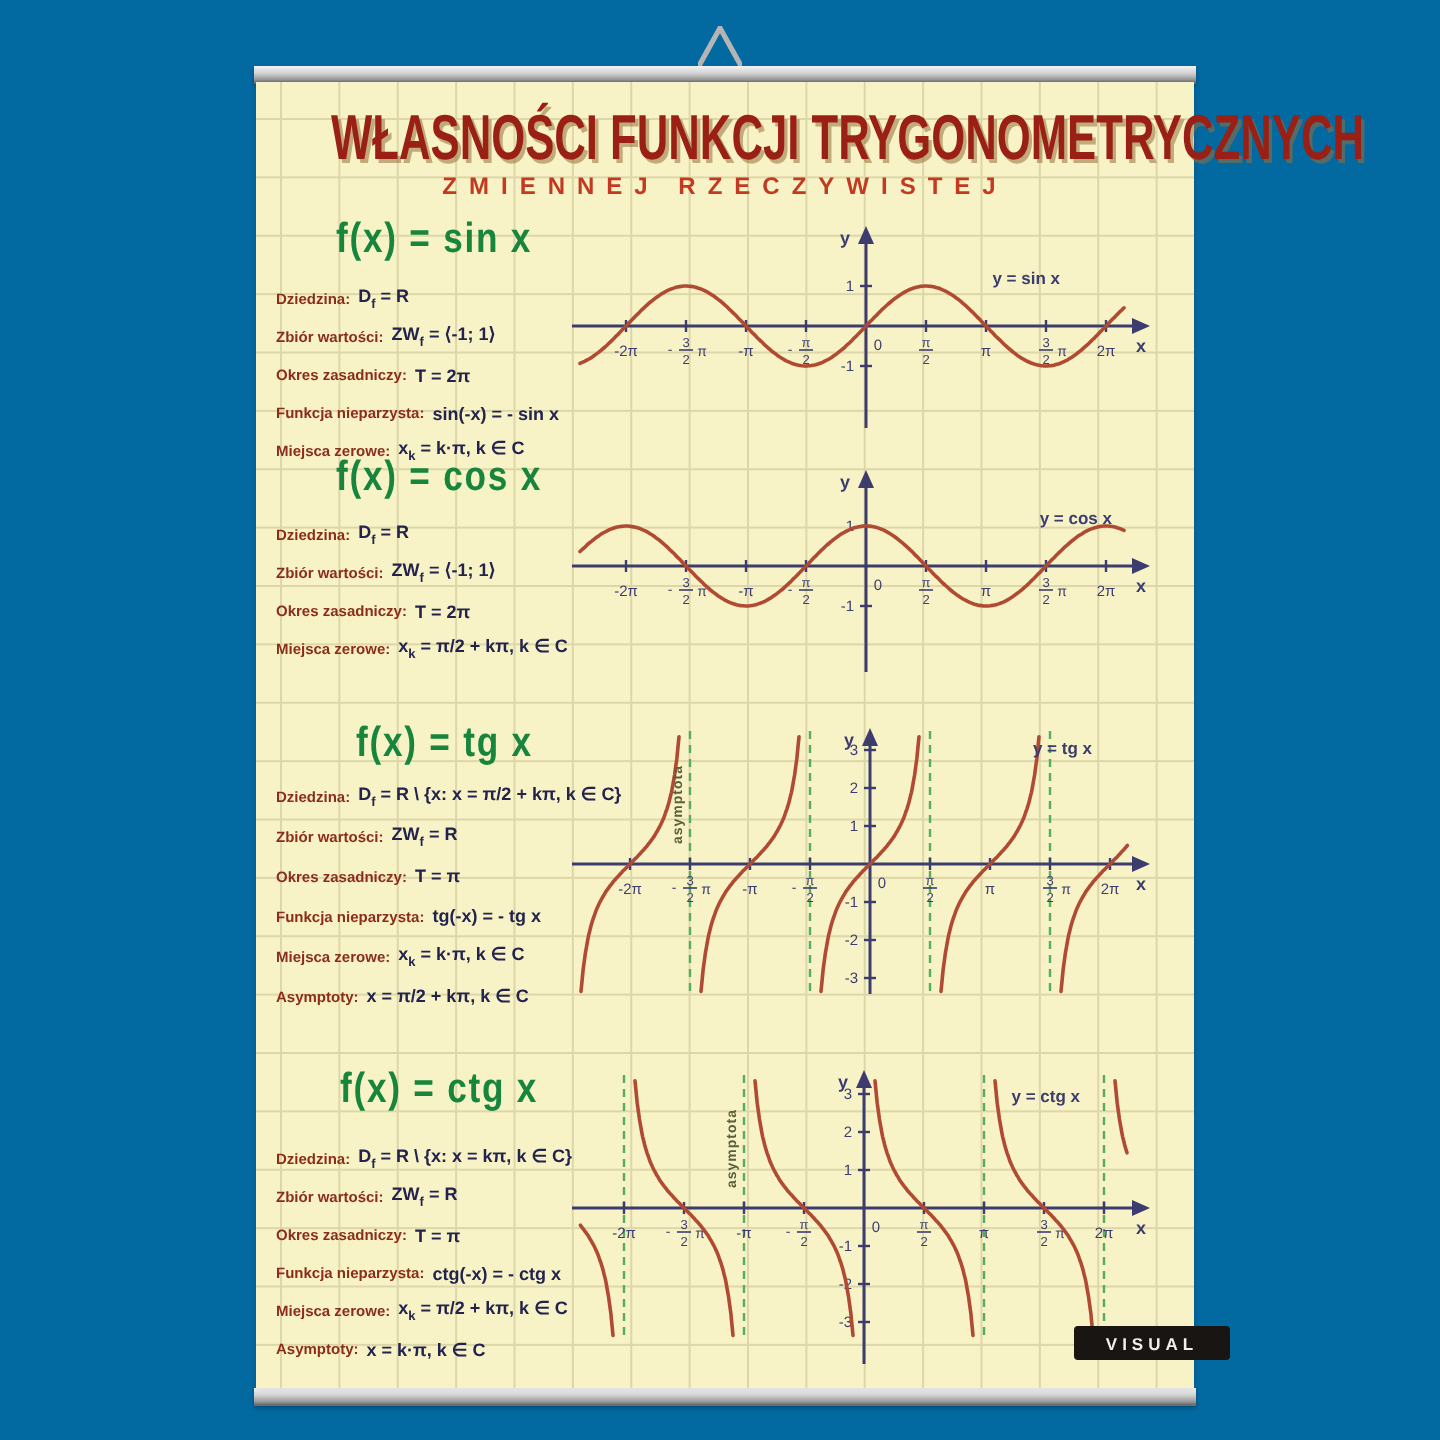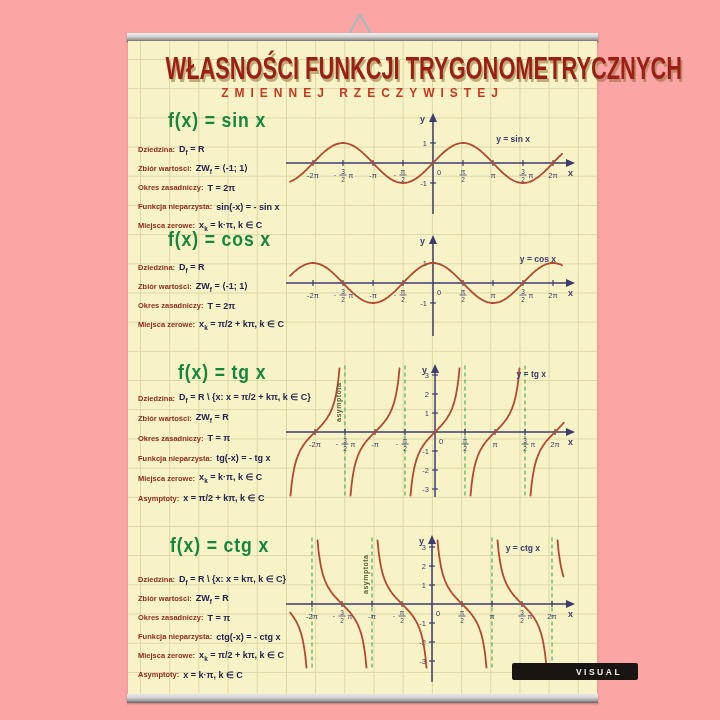--- a/index.html
+++ b/index.html
@@ -1,17 +1,17 @@
 <!DOCTYPE html>
 <html><head>
 <meta charset="utf-8">
 <style>
   html,body{margin:0;padding:0;background:#ffffff;}
   body{width:720px;height:720px;font-family:"Liberation Sans",sans-serif;}
-  .stage{position:relative;width:720px;height:720px;overflow:hidden;background:#fca5a5;}
+  .stage{position:relative;width:720px;height:720px;overflow:hidden;background:#0369a1;}
 
   
   .hook{position:absolute;left:349px;top:13px;width:22px;height:20px;}
 
   
   .rail{position:absolute;left:127px;width:471px;height:8px;
         background:linear-gradient(#f4f4f4,#d2d2d2 45%,#9a9a9a 85%,#787878);
         border-bottom:1px solid #6e6e6e;box-shadow:0 1px 2px rgba(0,0,0,.25);}
   .rail.top{top:33px}
   .rail.bottom{top:694px}
@@ -36,23 +36,23 @@
                transform-origin:left top;}
   .props{position:absolute;}
   .prop{height:19px;display:flex;align-items:center;gap:4px;white-space:nowrap;}
   .props.wide .prop{height:20px;}
   .plabel{font-size:7.5px;font-weight:bold;color:#8c2d1c;}
   .pval{font-size:9px;font-weight:bold;color:#23234e;}
   .pval sub{font-size:6.5px;}
 
   svg.graph{position:absolute;font-family:"Liberation Sans",sans-serif;overflow:visible;}
 
-  .logo{position:absolute;left:384px;top:622px;width:78px;height:17px;background:#181512;
+  .logo{position:absolute;left:409px;top:622px;width:78px;height:17px;background:#181512;
         color:#f0efe8;font-size:8.5px;font-weight:bold;letter-spacing:2.5px;
-        display:flex;align-items:center;justify-content:center;border-radius:2px;padding-left:48px;}
+        display:flex;align-items:center;justify-content:center;border-radius:2px;}
 </style>
 </head>
 <body>
 
 <div class="stage">
 
   <svg class="hook" width="22" height="20" viewBox="0 0 22 20">
     <polyline points="1,19 11,1 21,19" fill="none" stroke="#b5b5b5" stroke-width="2.6" stroke-linecap="round"></polyline>
   </svg>
 

